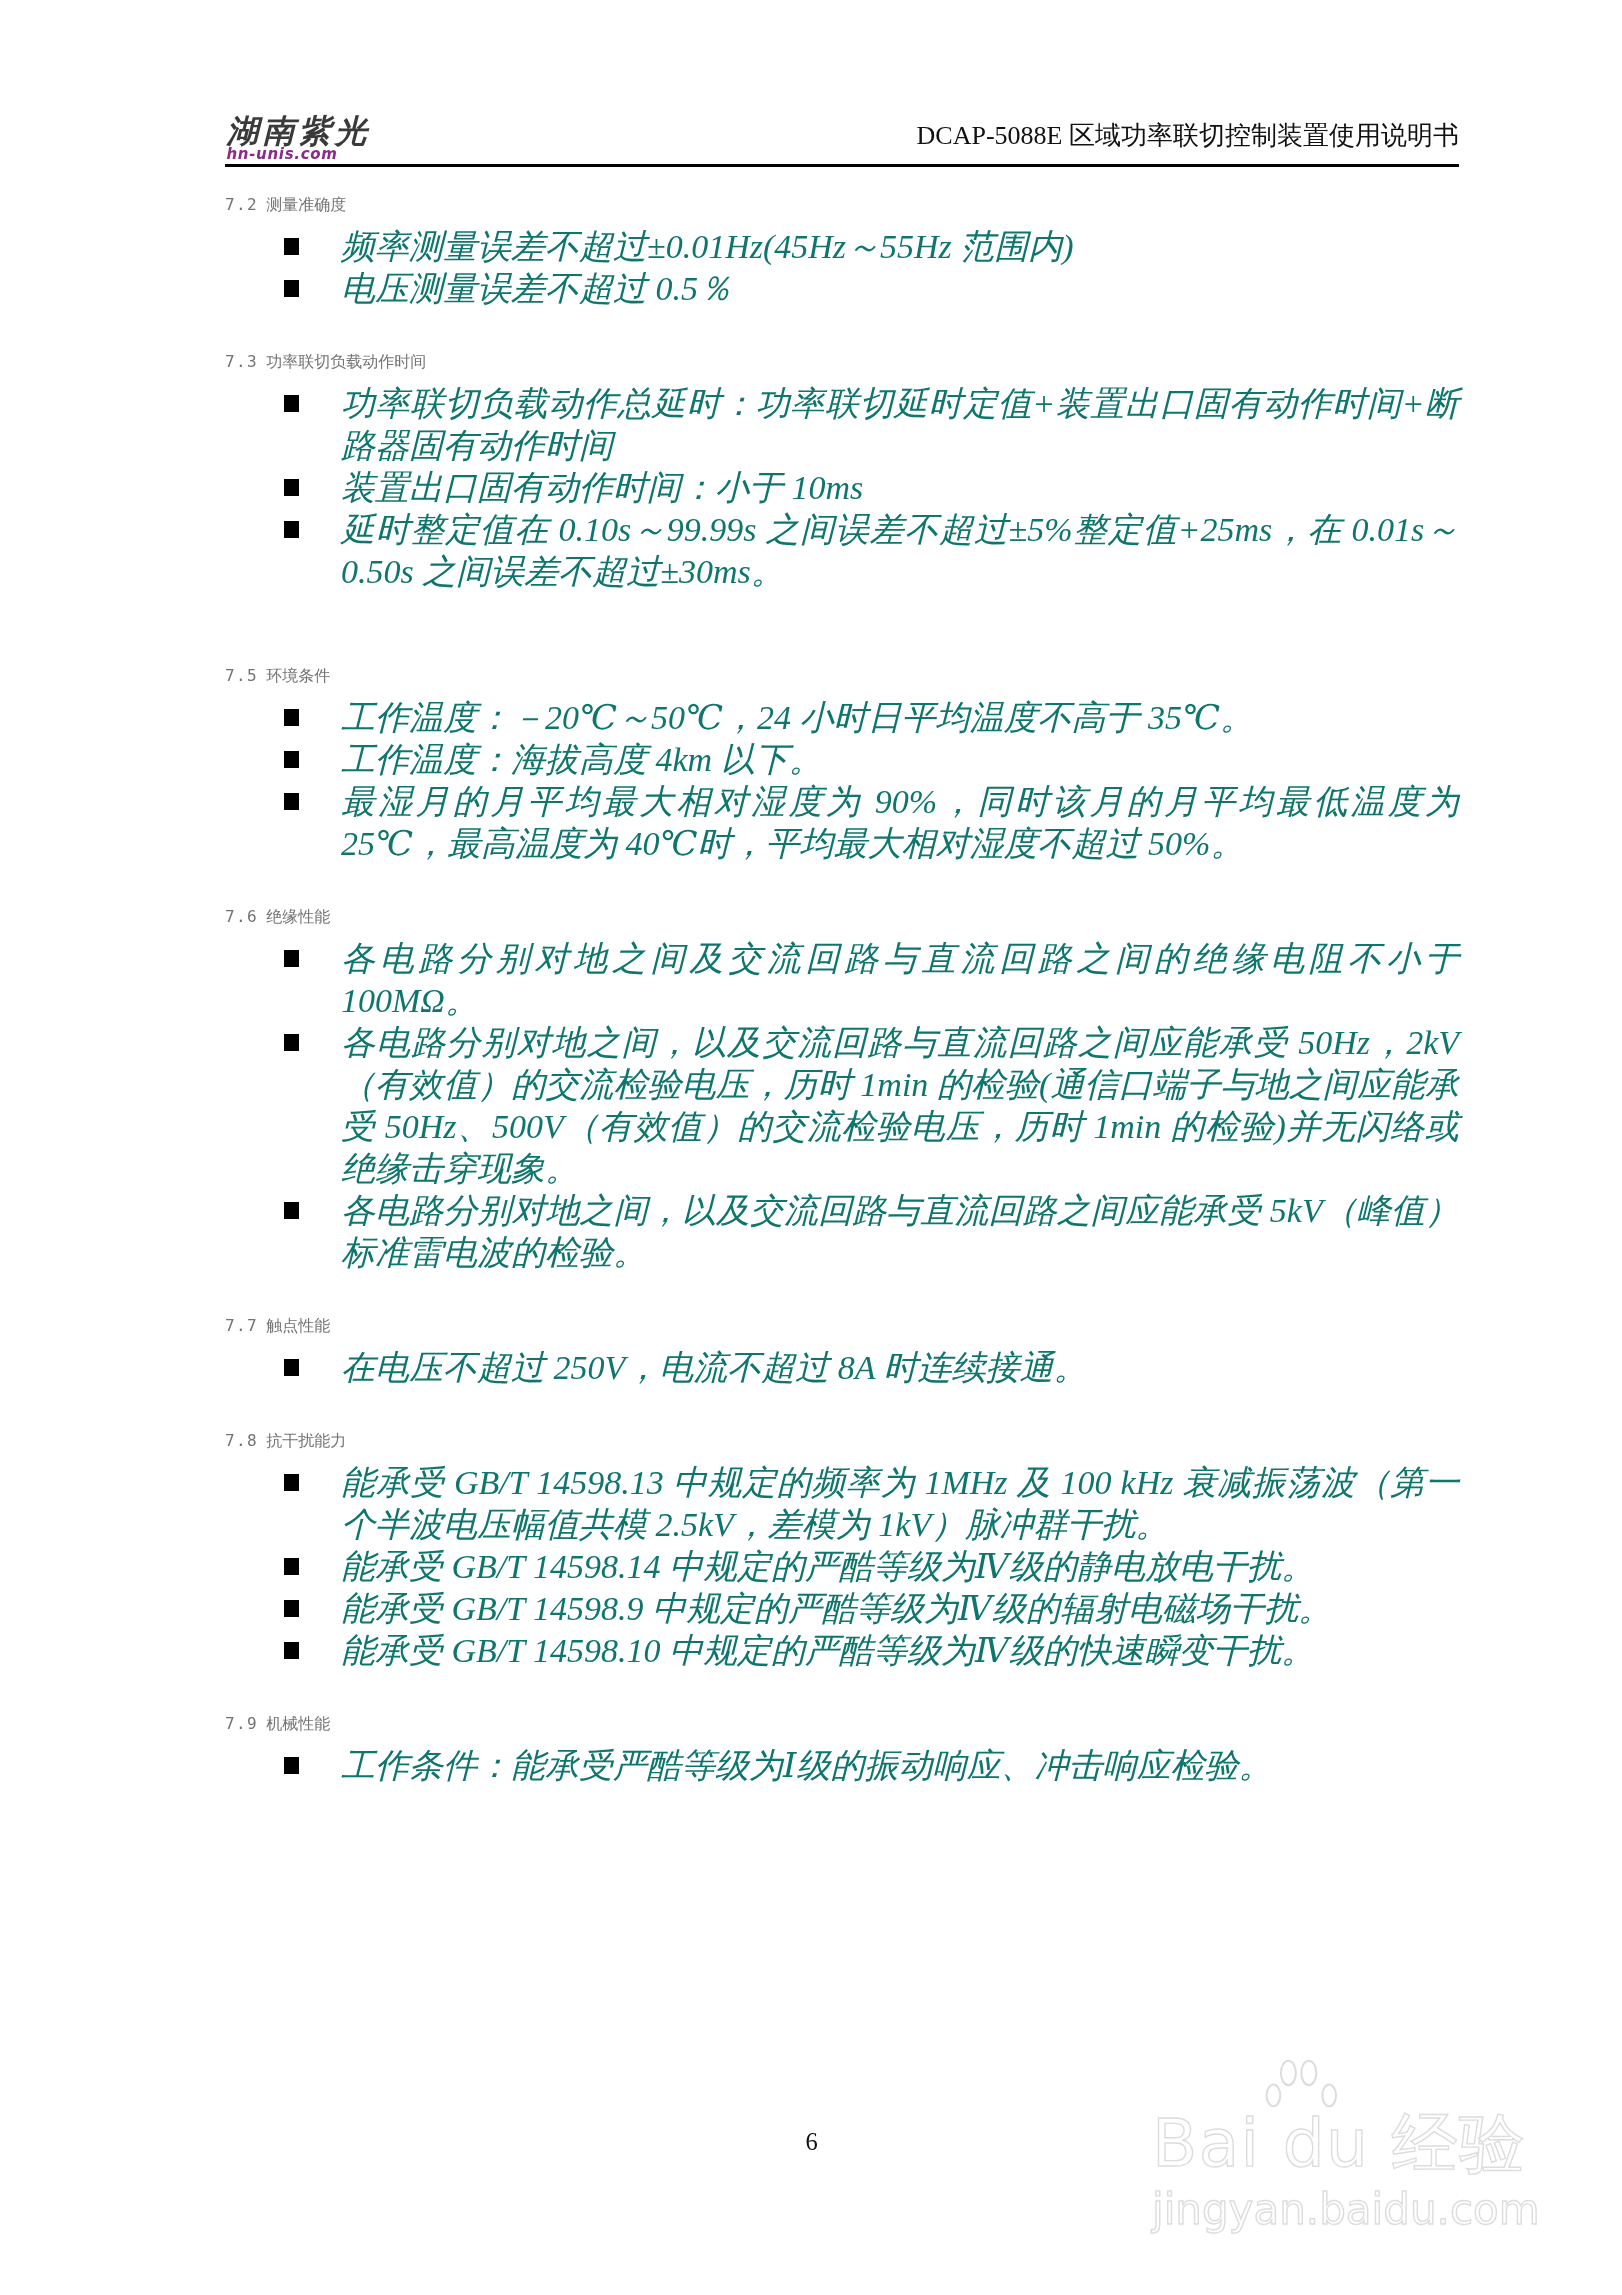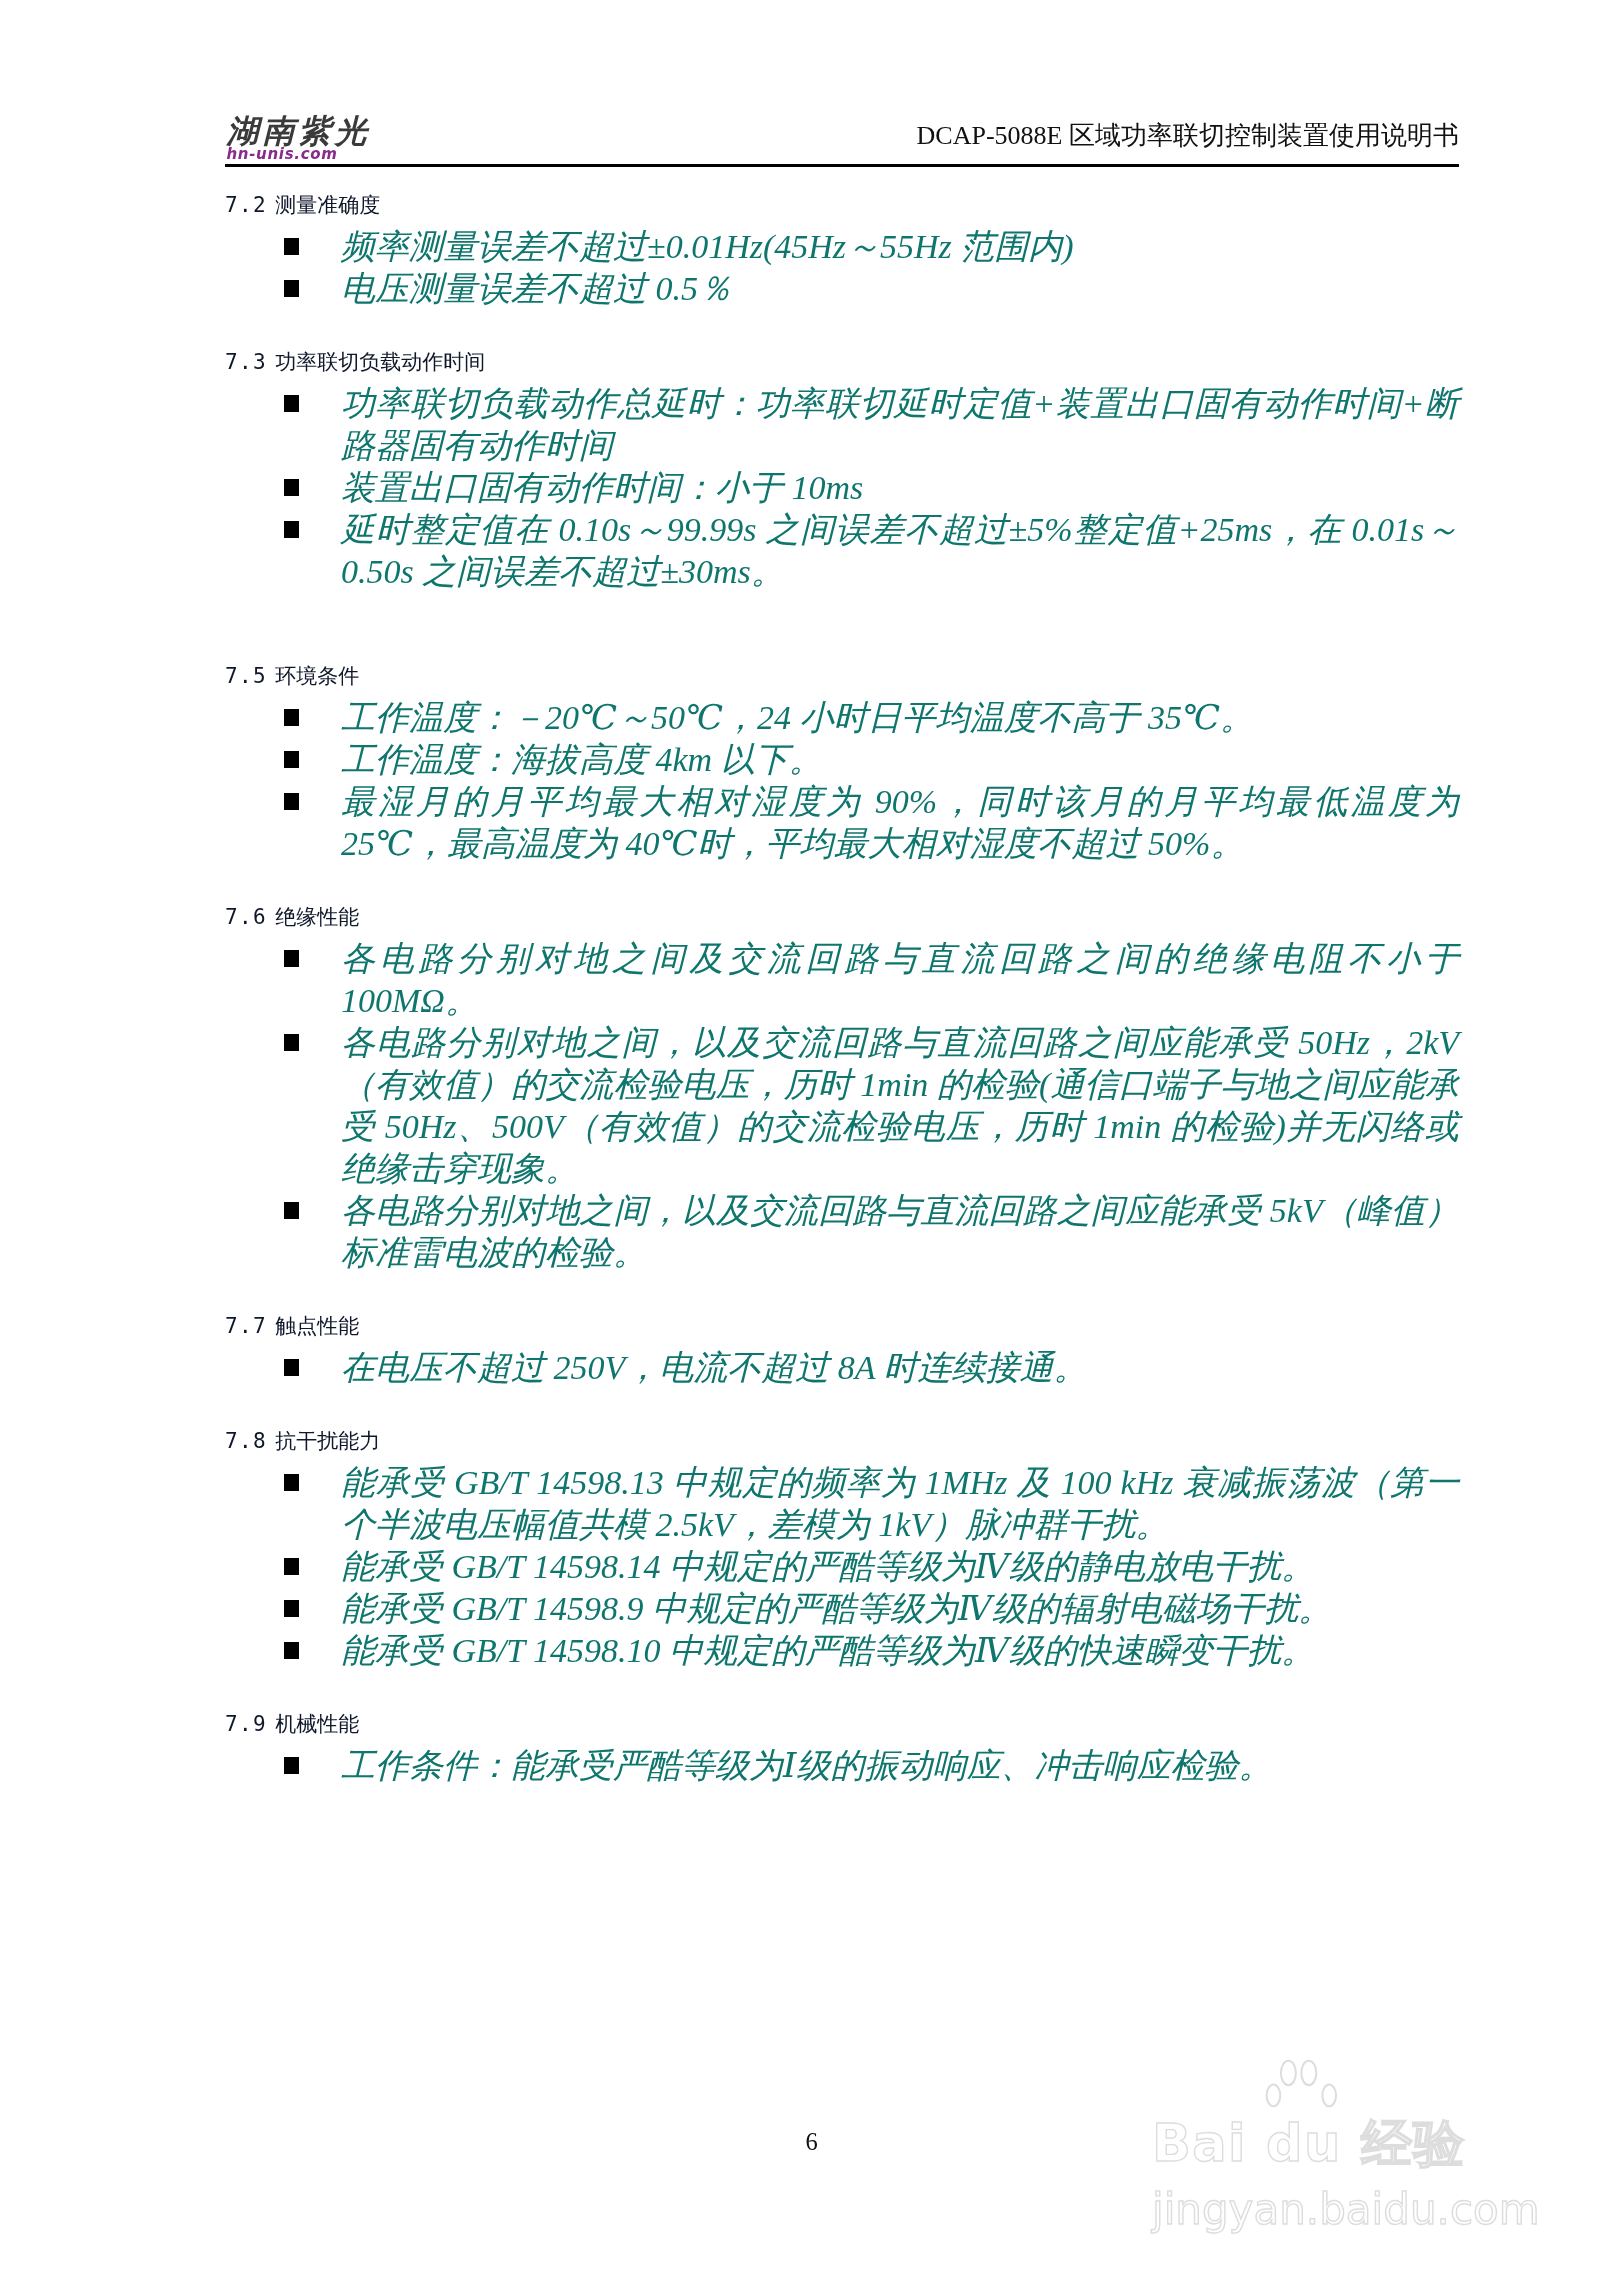--- a/index.html
+++ b/index.html
@@ -76,24 +76,24 @@
       position: absolute;
       left: 225px;
       top: 184px;
       width: 1234px;
     }
     .section {
       margin: 0;
     }
     .section-title {
       font-family: "DejaVu Sans", sans-serif;
-      font-size: 21px;
+      font-size: 16px;
       line-height: 42px;
       height: 42px;
-      color: #0f172a;
+      color: #737373;
       white-space: nowrap;
     }
     .section-title .num {
       font-family: "DejaVu Sans Mono", monospace;
       letter-spacing: 1.4px;
       margin-right: 8.2px;
     }
     .item {
       position: relative;
       padding-left: 116px;
@@ -131,22 +131,22 @@
       top: 2051px;
       width: 382px;
       height: 191px;
       color: #ffffff;
       font-family: "DejaVu Sans", sans-serif;
     }
     .wm-brand {
       position: absolute;
       left: 0;
       top: 55px;
-      font-size: 51px;
-      font-weight: bold;
+      font-size: 66px;
+      font-weight: normal;
       letter-spacing: 1.4px;
       color: #ffffff;
       -webkit-text-stroke: 1.4px #dddddd;
       line-height: 75px;
       white-space: nowrap;
     }
     .wm-url {
       position: absolute;
       left: 0;
       top: 136px;

